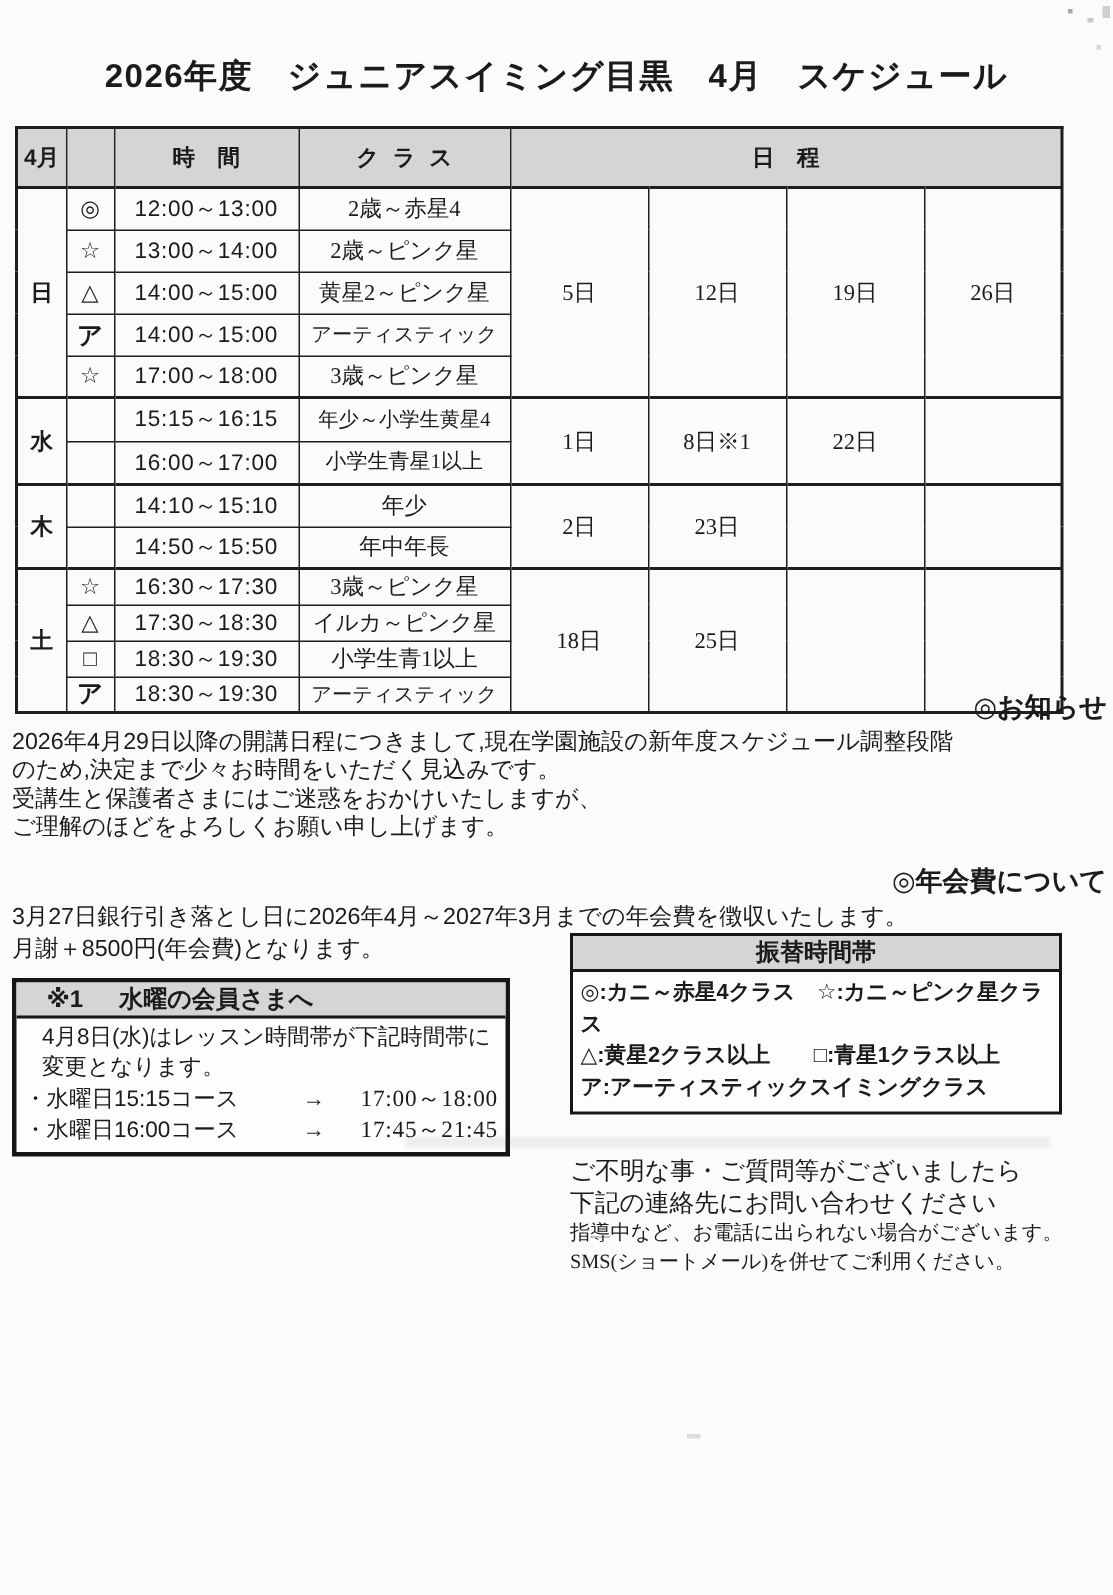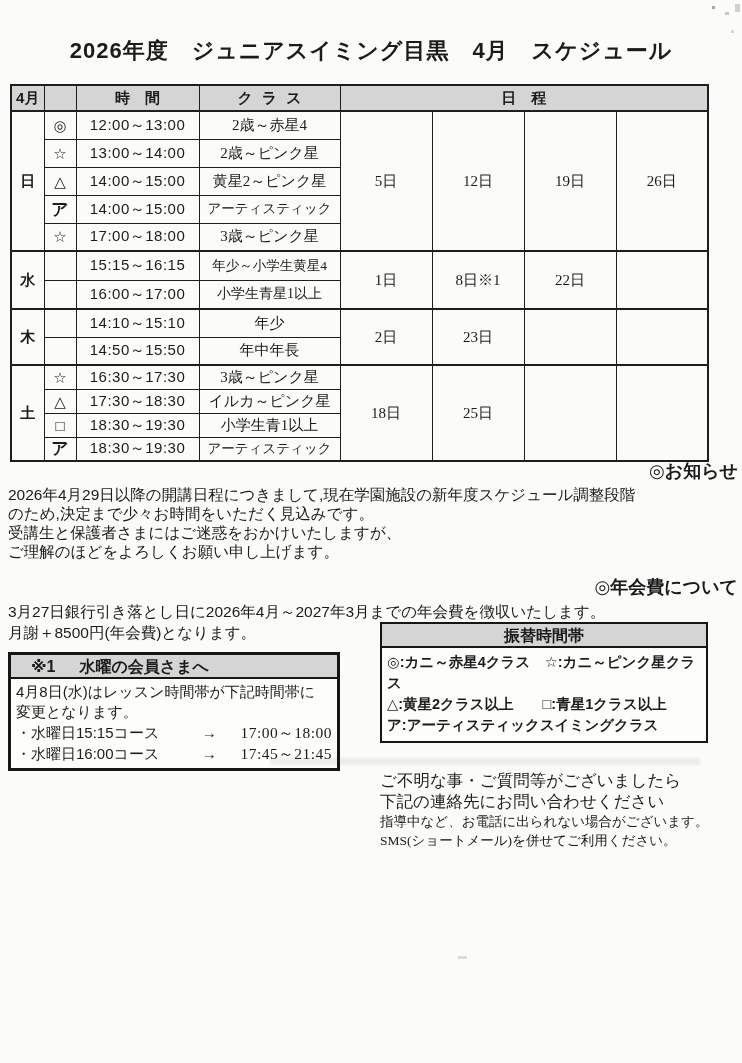--- a/index.html
+++ b/index.html
@@ -56,21 +56,21 @@
   .tr-box  { top:622px; left:380px; width:328px; border:2.5px solid #161616; }
   .box-hdr {
     background:#d5d5d5; border-bottom:2px solid #161616;
     font-weight:bold; font-size:16px; height:24px; line-height:23px;
     padding:0 20px;
   }
   .wed-box .box-hdr { text-align:left; }
   .wed-hdr-mark { margin-right:24px; }
   .tr-box .box-hdr { text-align:center; font-size:16px; }
   .wed-body { padding:3px 5px 4px 5px; }
-  .wed-line { font-size:15px; line-height:20px; font-weight:500; }
+  .wed-line { font-size:15px; line-height:20px; font-weight:500;margin-left:12px; }
   .course-row { display:flex; align-items:center; font-size:15px; line-height:21px; font-weight:500;justify-content:space-between; }
   .c-label { width:162px; }
   .c-arrow { width:56px; text-align:center; }
   .c-time { font-family:"Liberation Serif","DejaVu Serif",serif; font-size:15.5px; letter-spacing:0.5px; }
   .tr-body { padding:4px 5px 5px 5px; }
   .tr-line { font-size:14.5px; line-height:21px; font-weight:600; }
 
   
   .contact { position:absolute; top:770px; left:380px; width:350px;
     font-family:"Liberation Serif","DejaVu Serif",serif; }
@@ -93,21 +93,21 @@
       <col style="width:32px">
       <col style="width:123px">
       <col style="width:141px">
     <col style="width:92px">
       <col style="width:92px">
       <col style="width:92px">
       <col style="width:92px">
   </colgroup>
 
   <tbody>
-      <tr style="height:26px">
+      <tr style="height:40px">
     <td class="hcell">4月</td>
     <td class="hcell"></td>
     <td class="hcell">時　間</td>
     <td class="hcell th-class">クラス</td>
     <td class="hcell" colspan="4">日　程</td>
   </tr>
 
   <tr style="height:28px" class="gsep">
     <td class="day-cell" rowspan="5">日</td>
     <td class="sym-cell">◎</td>

